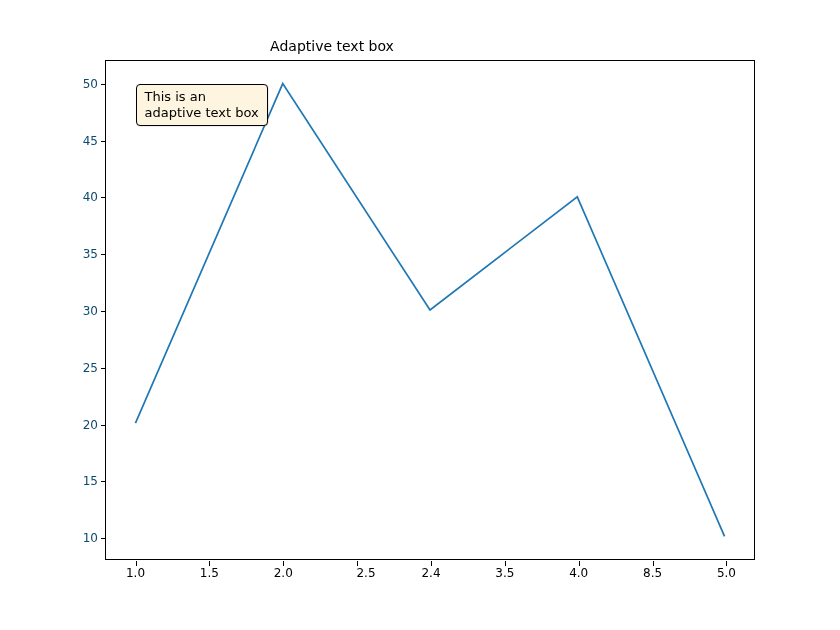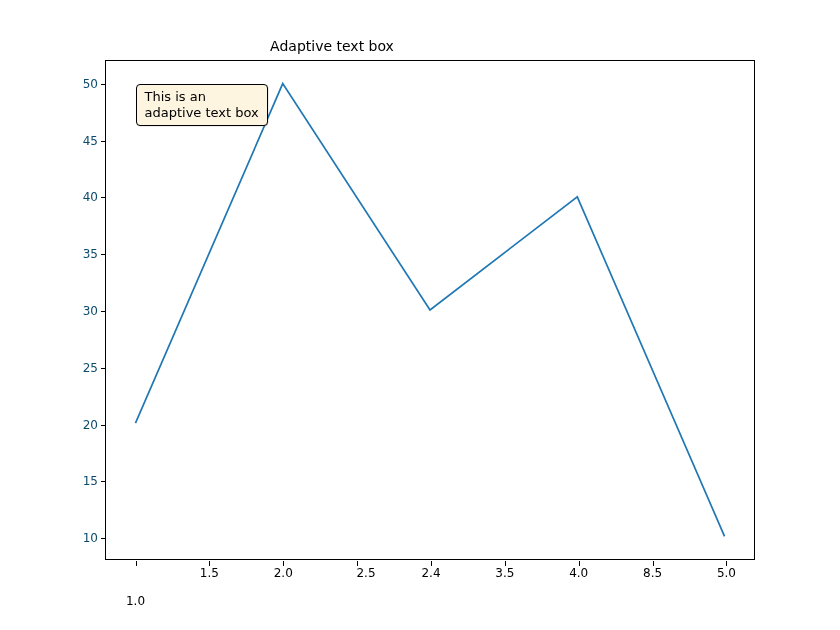--- a/index.html
+++ b/index.html
@@ -88,21 +88,21 @@
 <body>
 
 <div class="chart-container">
   <div class="title">Adaptive text box</div>
   <div class="plot-area">
     <svg class="line-svg" viewBox="0 0 650 500" preserveAspectRatio="none">
       <polyline id="data-line" fill="none" stroke-width="1.7" points="29.545454545454536,363.6363636363636 177.27272727272725,22.72727272727269 325,250 472.72727272727275,136.36363636363637 620.4545454545454,477.27272727272725" stroke="#1f77b4"></polyline>
     </svg>
     <div id="xticks-host">
         <div class="tickmark-x" style="left: 29.5455px;"></div>
-        <div class="x-tick" style="left: 29.5455px; margin-top: 28px;">1.0</div>
+        <div class="x-tick" style="left: 29.5455px;">1.0</div>
         <div class="tickmark-x" style="left: 103.409px;"></div>
         <div class="x-tick" style="left: 103.409px;">1.5</div>
         <div class="tickmark-x" style="left: 177.273px;"></div>
         <div class="x-tick" style="left: 177.273px;">2.0</div>
         <div class="tickmark-x" style="left: 251.136px;"></div>
         <div class="x-tick" style="left: 260px;">2.5</div>
         <div class="tickmark-x" style="left: 325px;"></div>
         <div class="x-tick" style="left: 325px;">2.4</div>
         <div class="tickmark-x" style="left: 398.864px;"></div>
         <div class="x-tick" style="left: 398.864px;">3.5</div>

